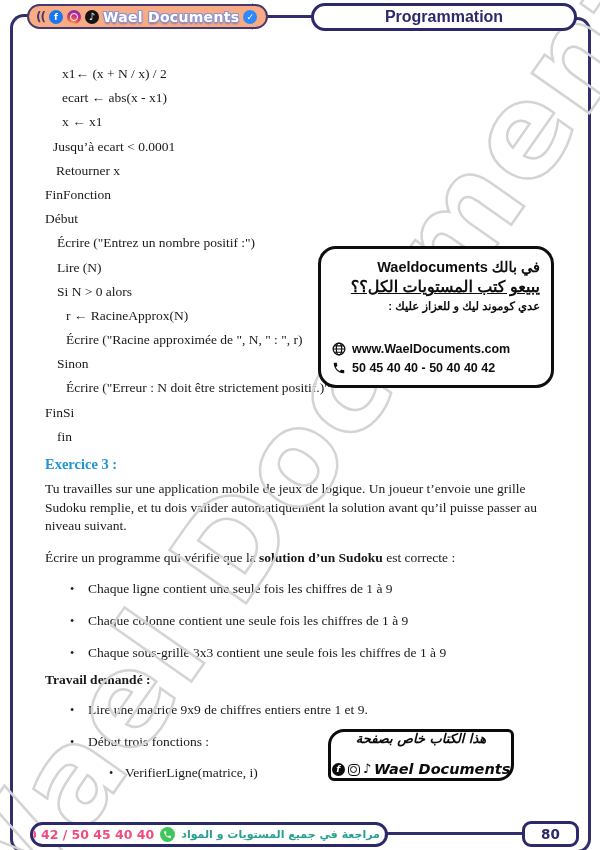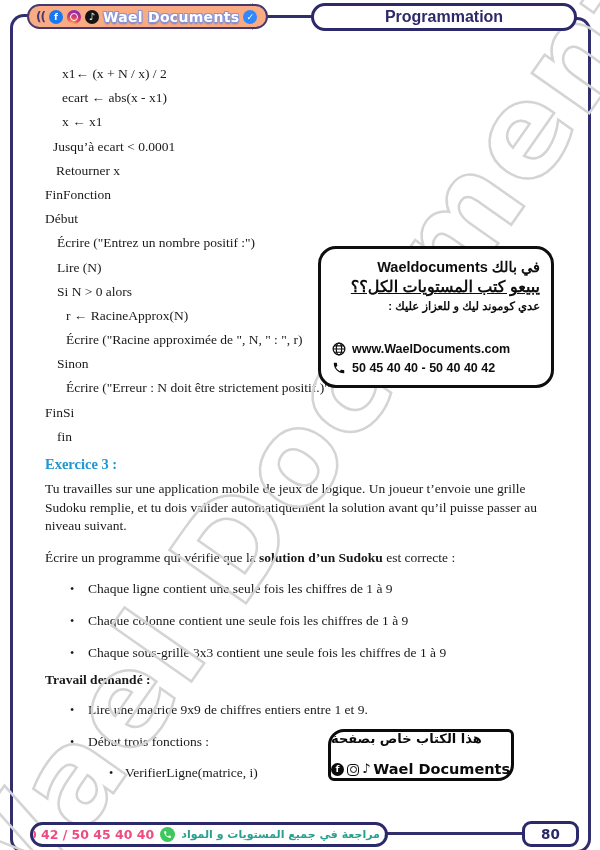--- a/index.html
+++ b/index.html
@@ -67,22 +67,22 @@
   .promo-l1{direction:rtl;text-align:right;font-weight:bold;font-size:14.5px;line-height:1.25;}
   .promo-l2{direction:rtl;text-align:right;font-weight:bold;font-size:16px;text-decoration:underline;line-height:1.35;}
   .promo-l3{direction:rtl;text-align:right;font-weight:bold;font-size:11.5px;line-height:1.4;}
   .promo-row{display:flex;align-items:center;gap:6px;font-weight:bold;font-size:12.5px;margin-top:5px;white-space:nowrap;}
   .promo-row.first{margin-top:28px;}
   .gicon{width:14px;height:14px;flex:none;color:#0e0e0e;}
 
   
   .page-badge{position:absolute;left:328px;top:729px;width:186px;height:52px;box-sizing:border-box;
     background:#fff;border:3.5px solid #0b0b0b;border-radius:16px 6px 16px 6px;z-index:6;
-    display:flex;flex-direction:column;align-items:flex-start;justify-content:center;gap:15px;
-    font-family:"DejaVu Sans",sans-serif;color:#0b0b0b;}
+    display:flex;flex-direction:column;align-items:center;justify-content:center;gap:15px;
+    font-family:"DejaVu Sans",sans-serif;color:#0b0b0b;font-style:italic;}
   .pb-l1{direction:rtl;font-weight:bold;font-size:13px;line-height:1.1;}
   .pb-l2{display:flex;align-items:center;gap:3px;font-weight:bold;font-size:14.5px;line-height:1.1;}
   .pb-fb{width:13px;height:13px;border-radius:50%;background:#0b0b0b;color:#fff;font-size:9px;
     display:flex;align-items:center;justify-content:center;font-weight:bold;flex:none;}
   .pb-ig{width:12px;height:12px;border:1.6px solid #0b0b0b;border-radius:4px;position:relative;box-sizing:border-box;flex:none;}
   .pb-ig::after{content:"";position:absolute;inset:1.5px;border:1.4px solid #0b0b0b;border-radius:50%;}
   .pb-tt{font-size:13px;font-weight:bold;}
 
   
   .footer-capsule{position:absolute;left:30px;top:822px;width:358px;height:25px;box-sizing:border-box;

